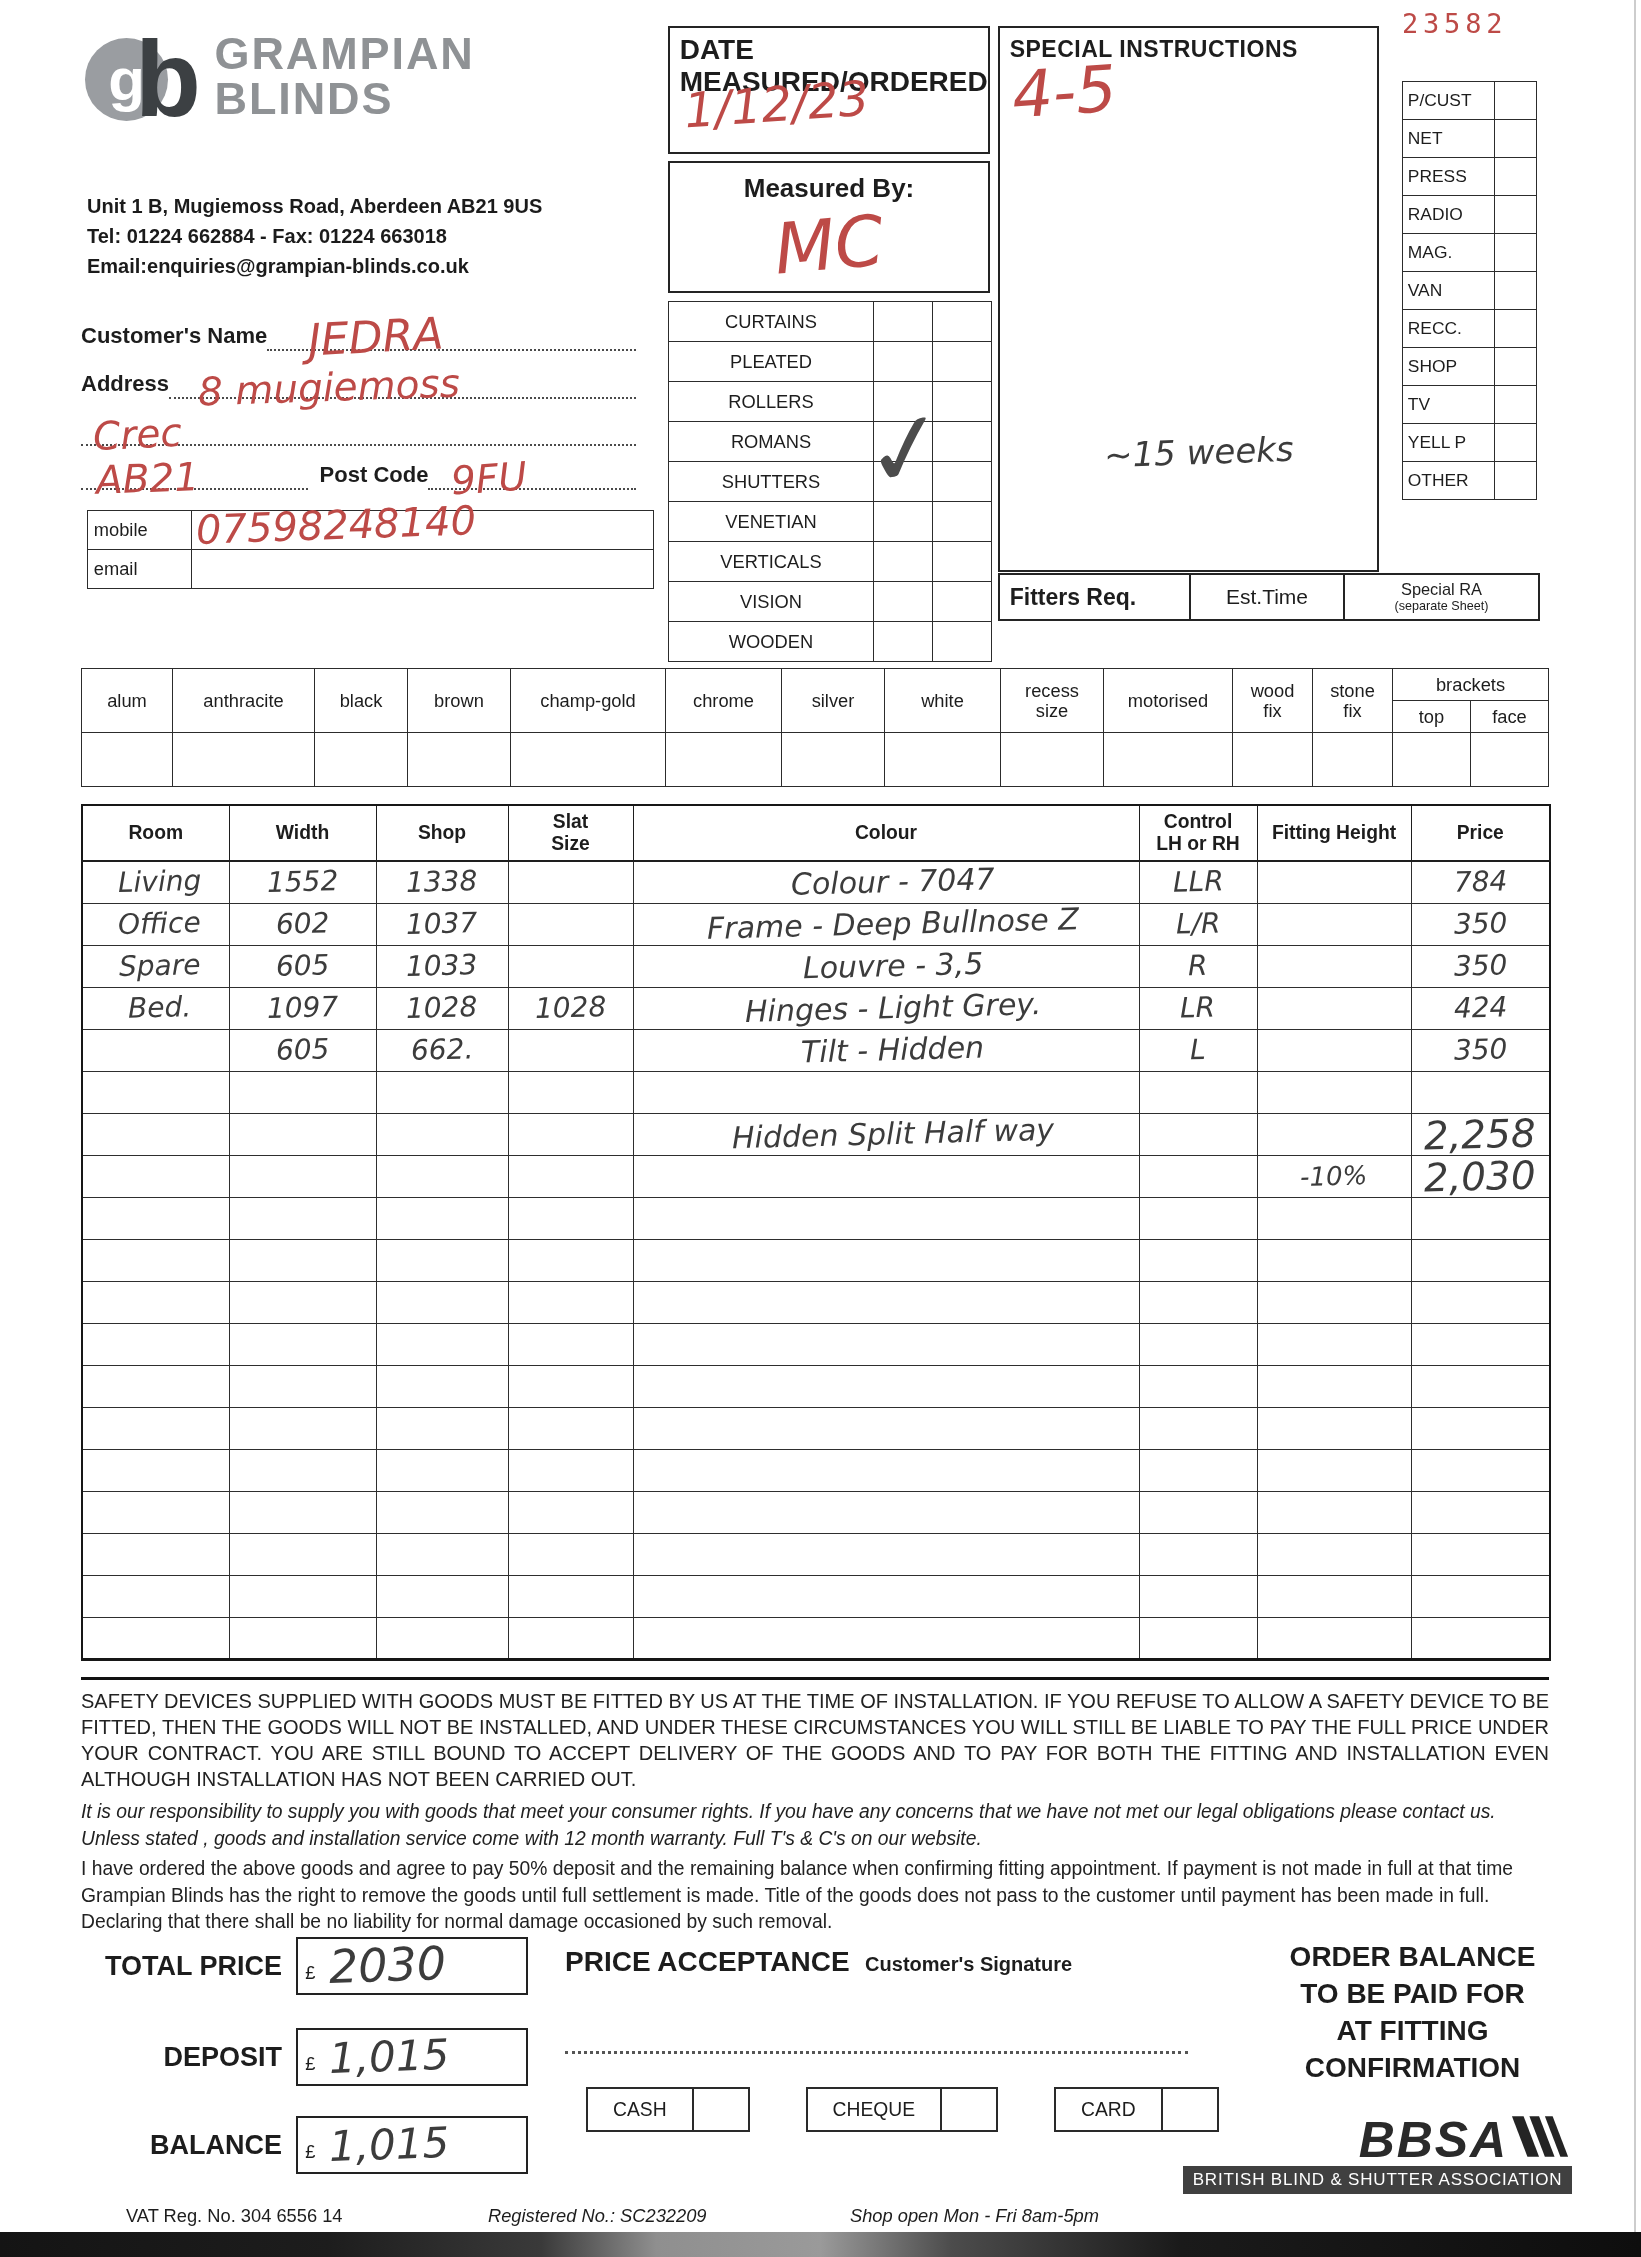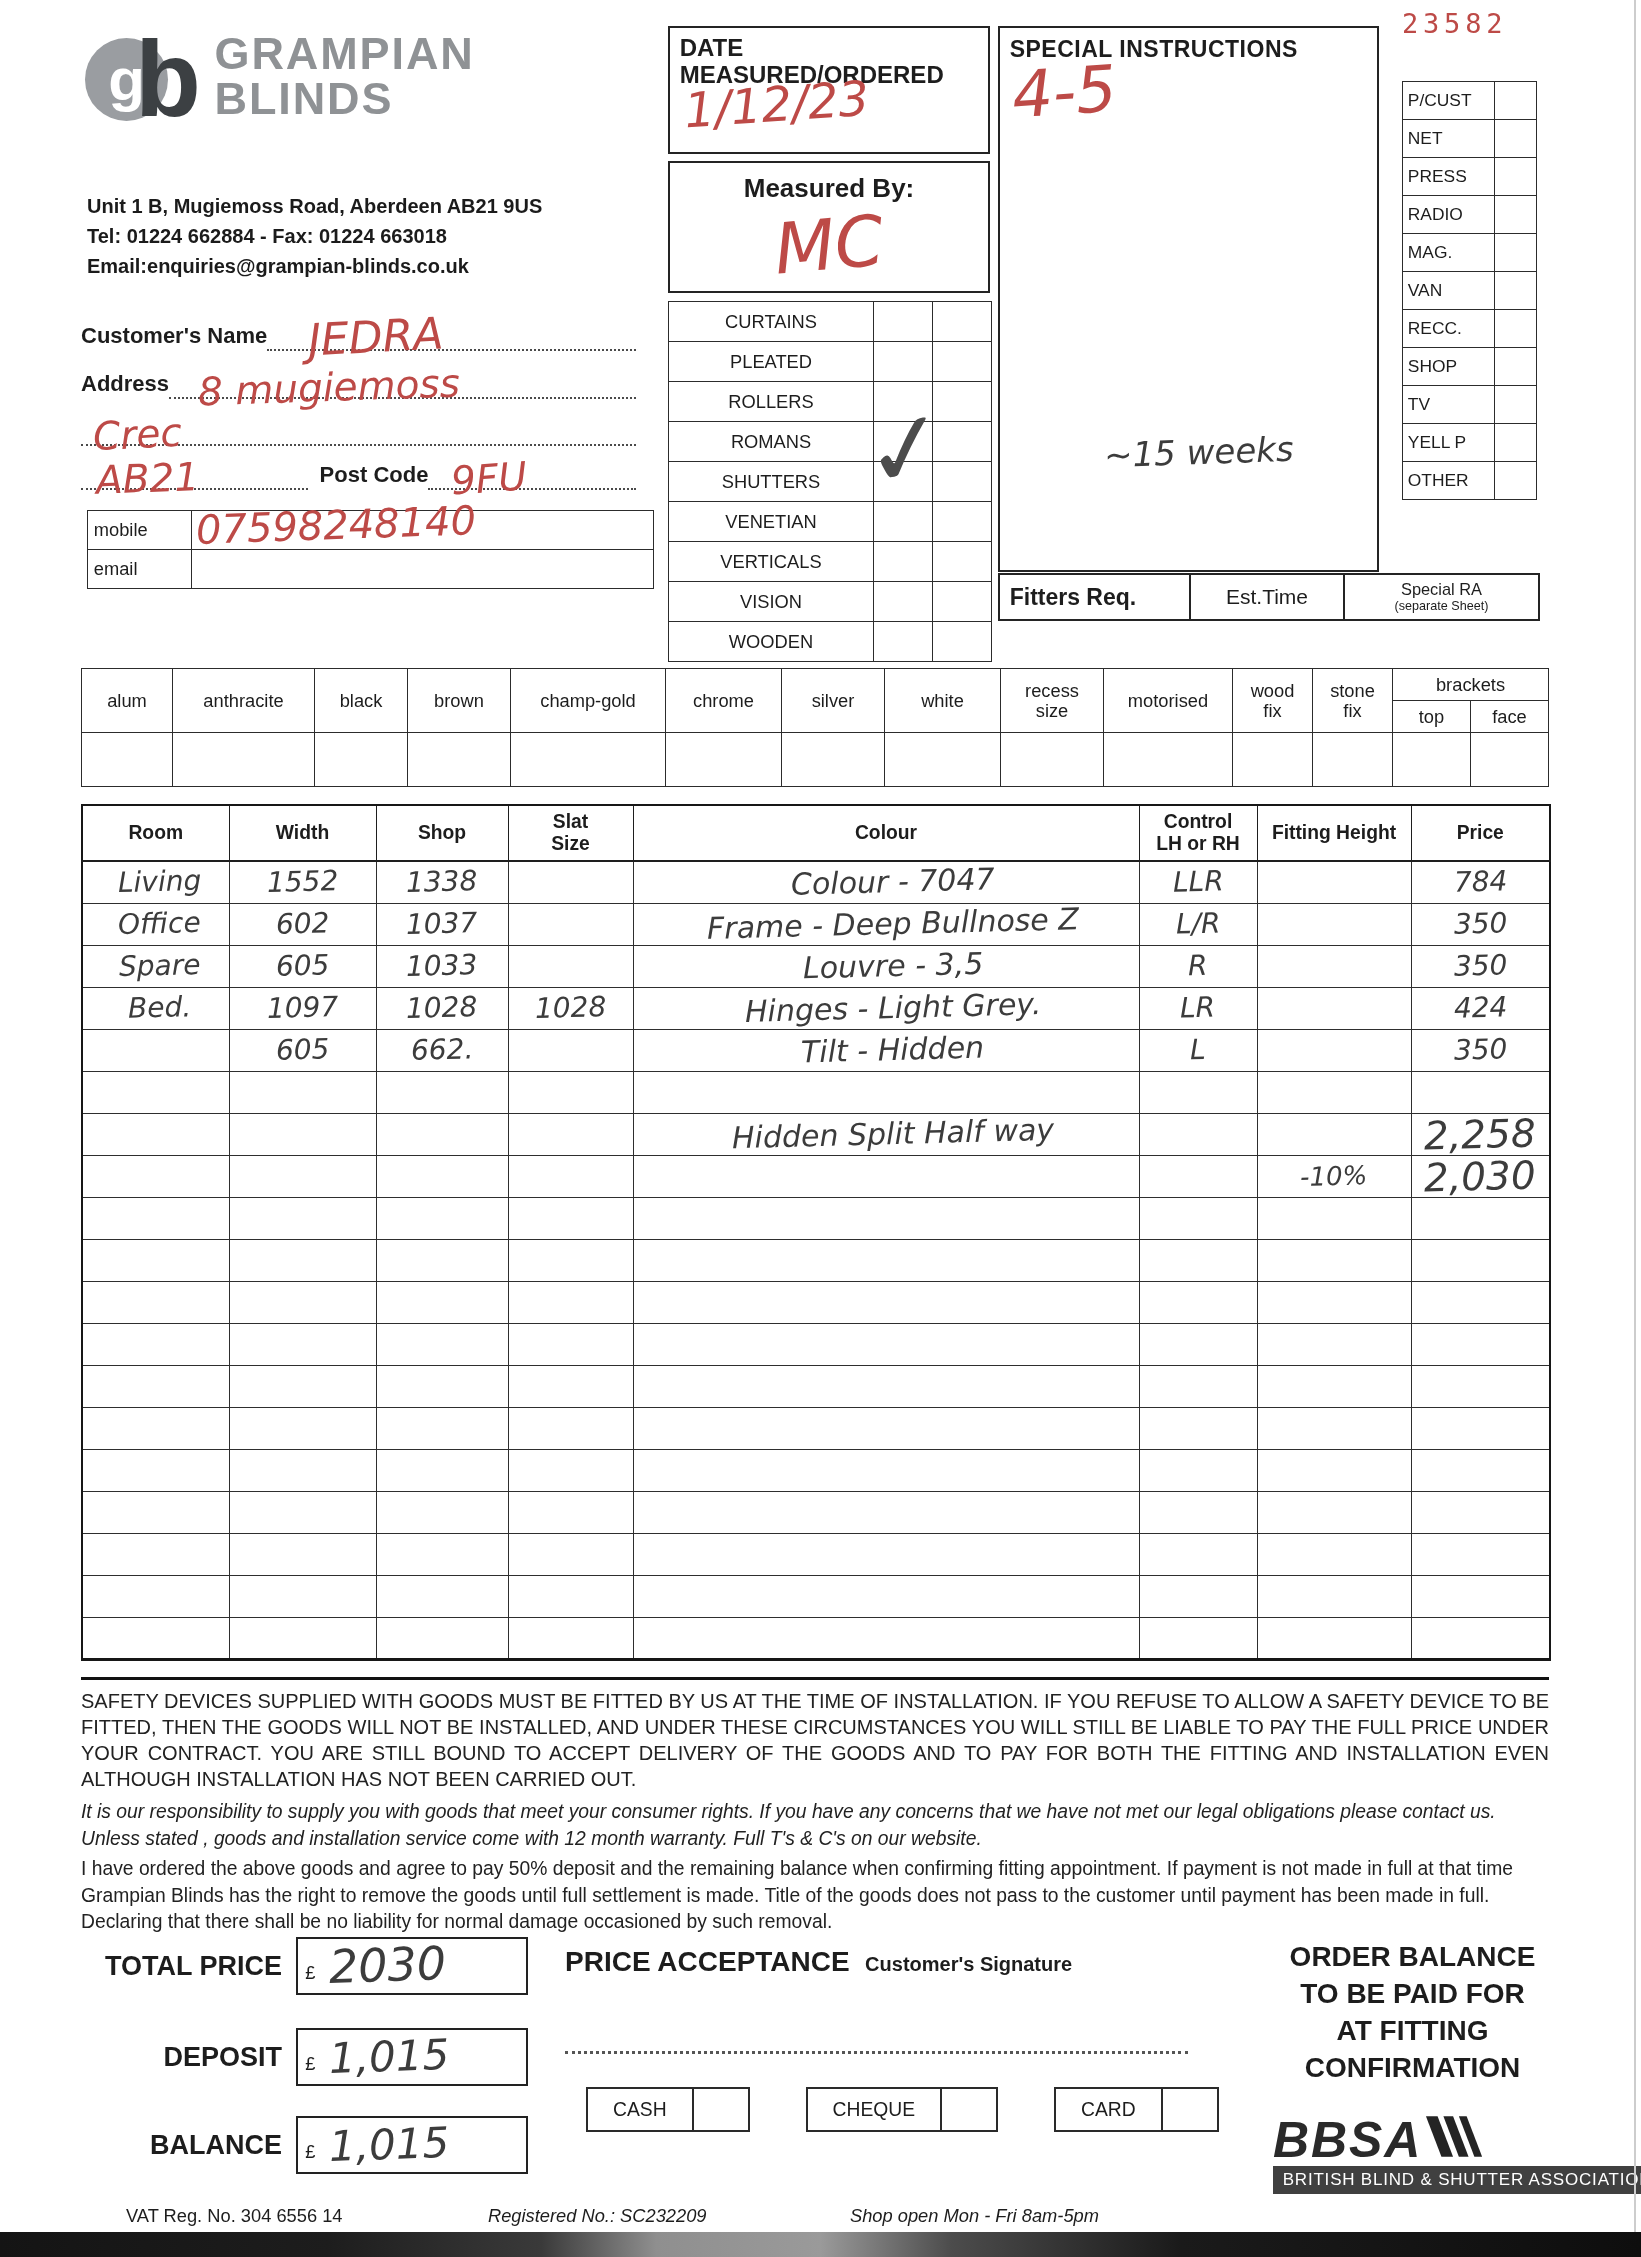--- a/index.html
+++ b/index.html
@@ -28,21 +28,21 @@
 
   
   .contact-table { position:absolute; left:87px; top:510px; table-layout:fixed; }
   .contact-table td { border:1.9px solid #2c2c2c; height:39px; }
   .contact-label { width:104px; font-size:18.3px; padding-left:5.8px; }
   .contact-value { width:462px; }
   .contact-hand { font-size:40px; line-height:0.8; display:inline-block; transform:rotate(-2deg); margin-left:3.9px; position:relative; top:-3.9px; white-space:nowrap; }
 
   
   .date-box { position:absolute; left:668px; top:26px; width:322px; height:128px; border:2.9px solid #242424; }
-  .date-box .lbl { font-weight:bold; font-size:24px; padding:5.8px 0 0 9.7px; line-height:1.15; }
+  .date-box .lbl { font-weight:bold; font-size:28px; padding:5.8px 0 0 9.7px; line-height:1.15; }
   .date-hand { position:absolute; left:13.5px; top:48px; font-size:48px; transform:rotate(-4deg); white-space:nowrap; }
   .measured-box { position:absolute; left:668px; top:161px; width:322px; height:132px; border:2.9px solid #242424; }
   .mb-label { font-weight:bold; font-size:26px; text-align:center; padding-top:10px; }
   .mb-hand { position:absolute; left:50%; top:41px; transform:translateX(-50%) rotate(-5deg); font-size:70px; }
 
   
   .product-table { position:absolute; left:668px; top:301px; table-layout:fixed; }
   .product-table td { border:1.9px solid #2c2c2c; height:40px; }
   .product-label { width:205px; text-align:center; font-size:18.3px; }
   .product-box { width:59px; position:relative; overflow:visible; }
@@ -105,21 +105,21 @@
   .acc-title { font-size:28px; }
   .sig-label { font-size:20px; }
   .sig-line { margin-top:73px; border-bottom:3.9px dotted #555; width:623px; }
   .payments { margin-top:33px; display:flex; gap:56px; padding-left:21px; }
   .pay-group { display:flex; }
   .pay-label { border:2.4px solid #2a2a2a; padding:9.7px 25px; font-size:19.3px; }
   .pay-box { width:56px; border:2.4px solid #2a2a2a; border-left:none; }
 
   .balance-notice { position:absolute; left:1246px; top:1939px; width:333px; text-align:center; font-weight:bold;
                     font-size:28px; line-height:1.32; white-space:pre-line; }
-  .bbsa { position:absolute; left:1273px; top:2116px; width:299px; display:flex; flex-direction:column; align-items:flex-start; }
+  .bbsa { position:absolute; left:1273px; top:2116px; width:299px; display:flex; flex-direction:column; align-items:flex-end; }
   .bbsa-logo-row { display:flex; align-items:flex-end; gap:1.9px; }
   .bbsa-name { font-size:50px; font-weight:bold; font-style:italic; letter-spacing:1.9px; color:#2a2a2a; line-height:0.85; }
   .bbsa-bar { margin-top:4.8px; background:#404040; color:#fff; font-size:17px; font-weight:normal; letter-spacing:0.8px;
               padding:3.9px 9.7px; white-space:nowrap; }
 
   .footer-item { position:absolute; top:2205px; font-size:18.3px; }
   .f-vat { left:126px; }
   .f-reg { left:488px; font-style:italic; }
   .f-hours { left:850px; font-style:italic; }
 

